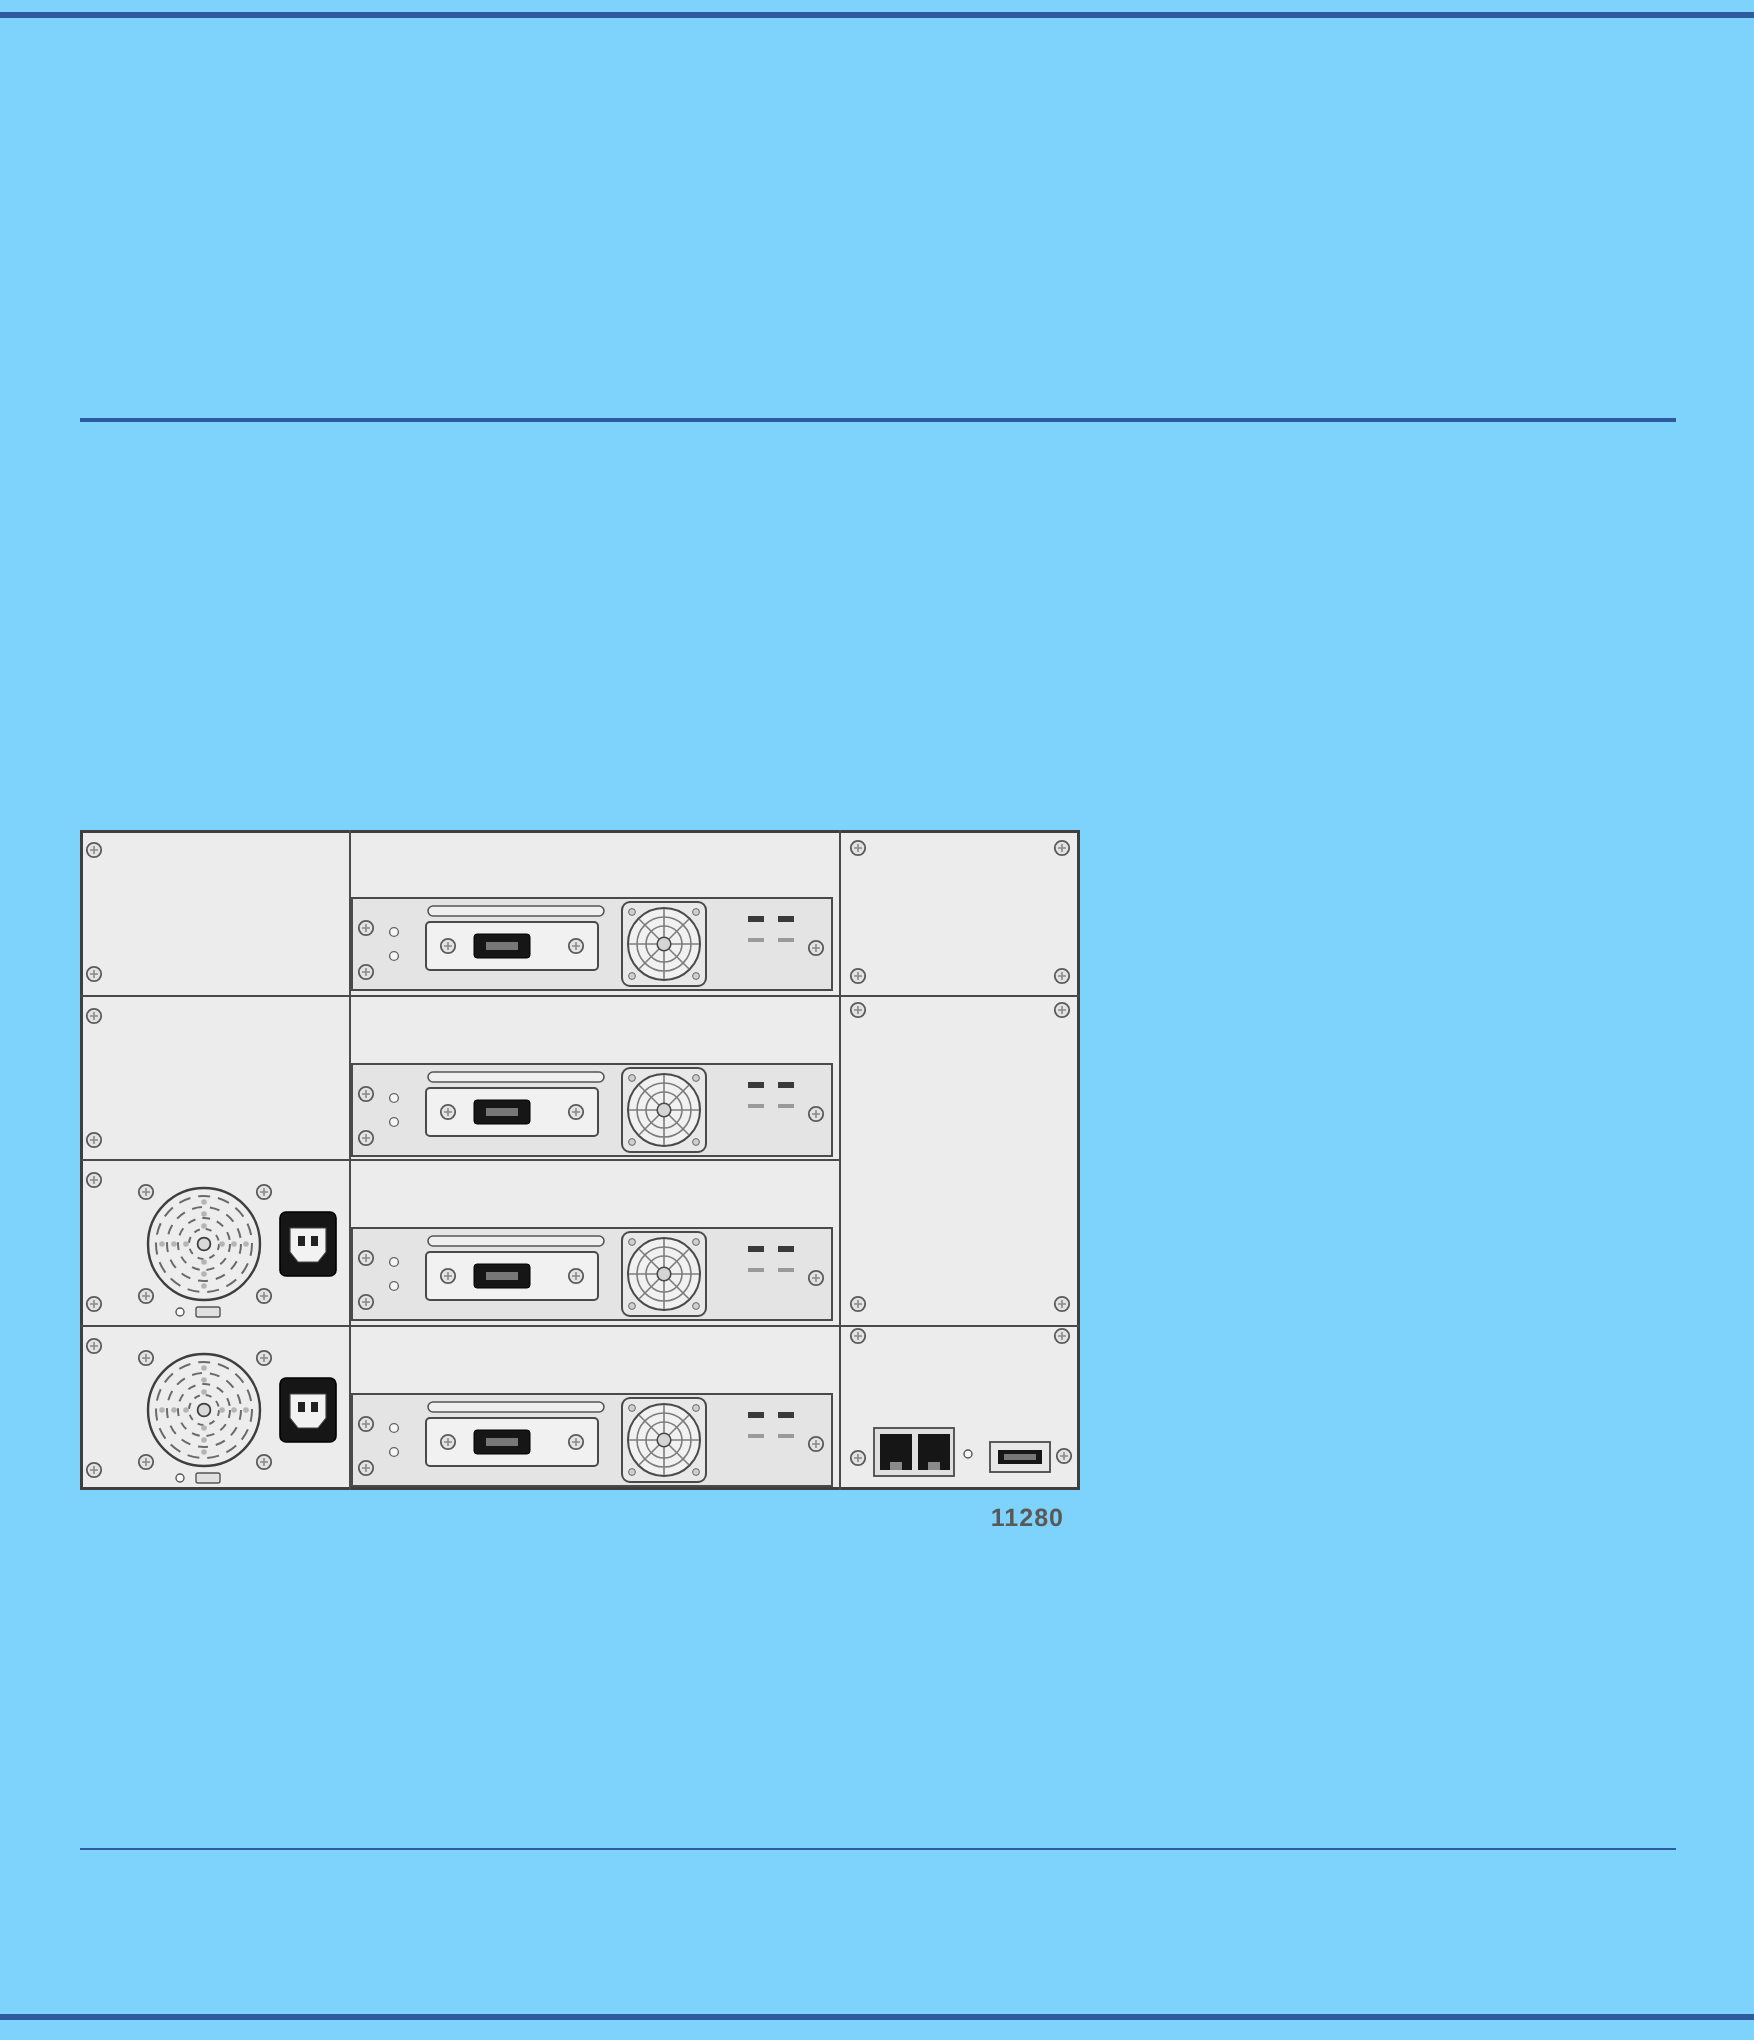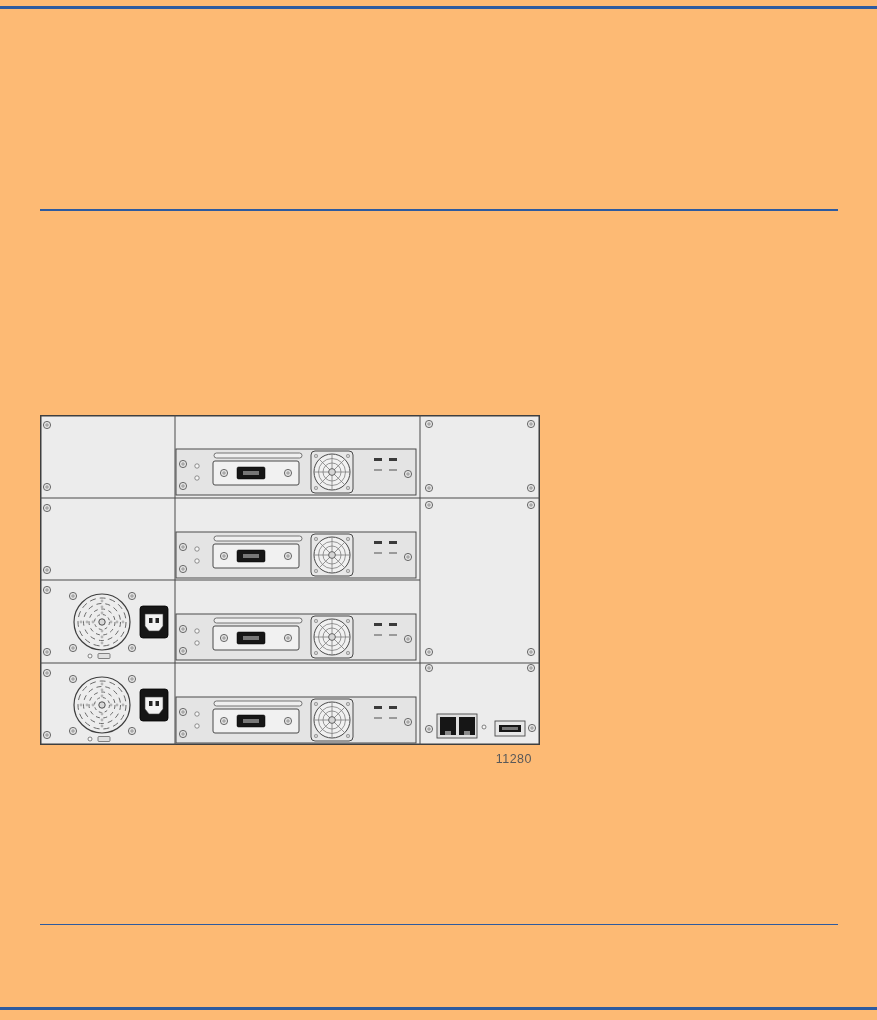--- a/index.html
+++ b/index.html
@@ -1,16 +1,16 @@
 <!DOCTYPE html>
 <html><head>
 <meta charset="utf-8">
 <style>
   html,body{margin:0;padding:0;background:#ffffff;font-family:"Liberation Sans",sans-serif;}
-  .page{position:relative;width:877px;height:1020px;background:#fdba74;overflow:hidden;}
+  .page{position:relative;width:877px;height:1020px;background:#7dd3fc;overflow:hidden;font-weight:bold;}
   .rule{position:absolute;background:#2e5b9f;}
   .rule-top{left:0;top:6px;width:877px;height:3px;}
   .rule-header{left:40px;top:209px;width:798px;height:2px;}
   .rule-footer{left:40px;top:924px;width:798px;height:1px;}
   .rule-bottom{left:0;top:1007px;width:877px;height:3px;}
   .figure-wrap{position:absolute;left:40px;top:415px;width:500px;height:330px;}
   .figure-caption{position:absolute;left:40px;top:752px;width:492px;text-align:right;
     font-size:12.5px;color:#595959;letter-spacing:0.5px;}
 </style>
 </head>

